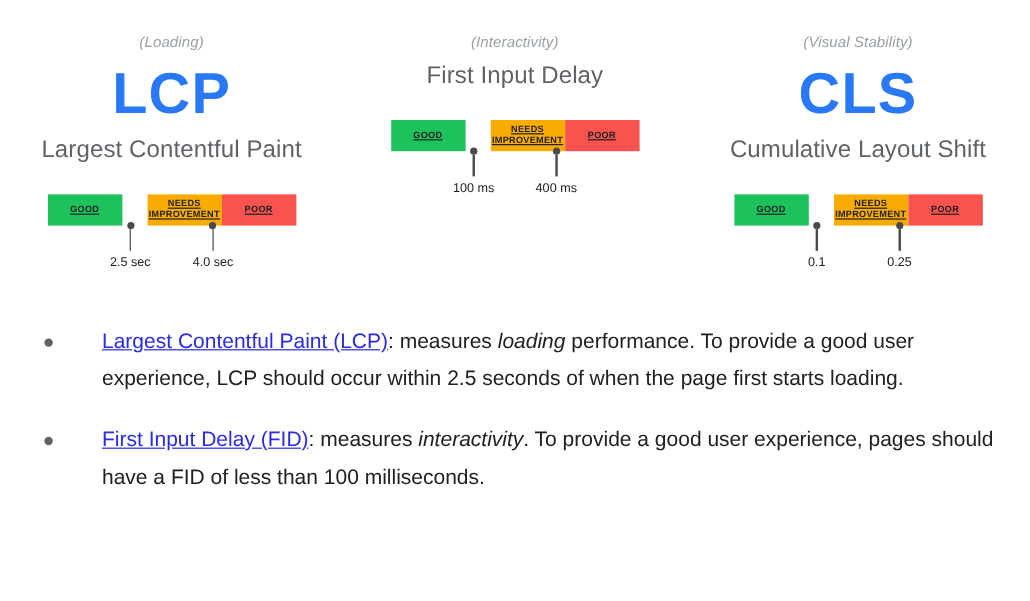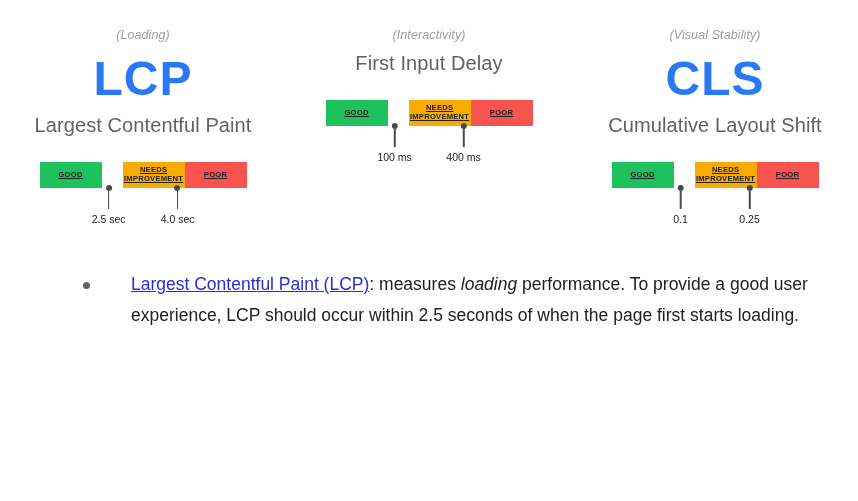--- a/index.html
+++ b/index.html
@@ -102,21 +102,20 @@
     color: #202124;
     white-space: nowrap;
   }
   .tick-1 { left: 33.4%; }
   .tick-2 { left: 66.7%; }
 
   
   .content {
     margin-top: 36px;
     padding: 0 22px 0 0;
-    margin-left: 46px;
   }
   ul.bullets {
     list-style: none;
     margin: 0;
     padding: 0;
   }
   ul.bullets li {
     position: relative;
     padding-left: 85px;
     margin-bottom: 20px;
@@ -224,16 +223,19 @@
 
 </div>
 
 <div class="content">
   <ul class="bullets">
 
     <li>
       <span class="dot"></span><a class="doclink" href="#">Largest Contentful Paint (LCP)</a><span>: measures </span><em class="term">loading</em><span> performance. To provide a good user experience, LCP should occur within 2.5 seconds of when the page first starts loading.</span>
     </li>
 
+    <li>
+      <span class="dot"></span><a class="doclink" href="#">First Input Delay (FID)</a><span>: measures </span><em class="term">interactivity</em><span>. To provide a good user experience, pages should have a FID of less than 100 milliseconds.</span>
+    </li>
 
 
   </ul>
 </div>
 
 </body></html>

